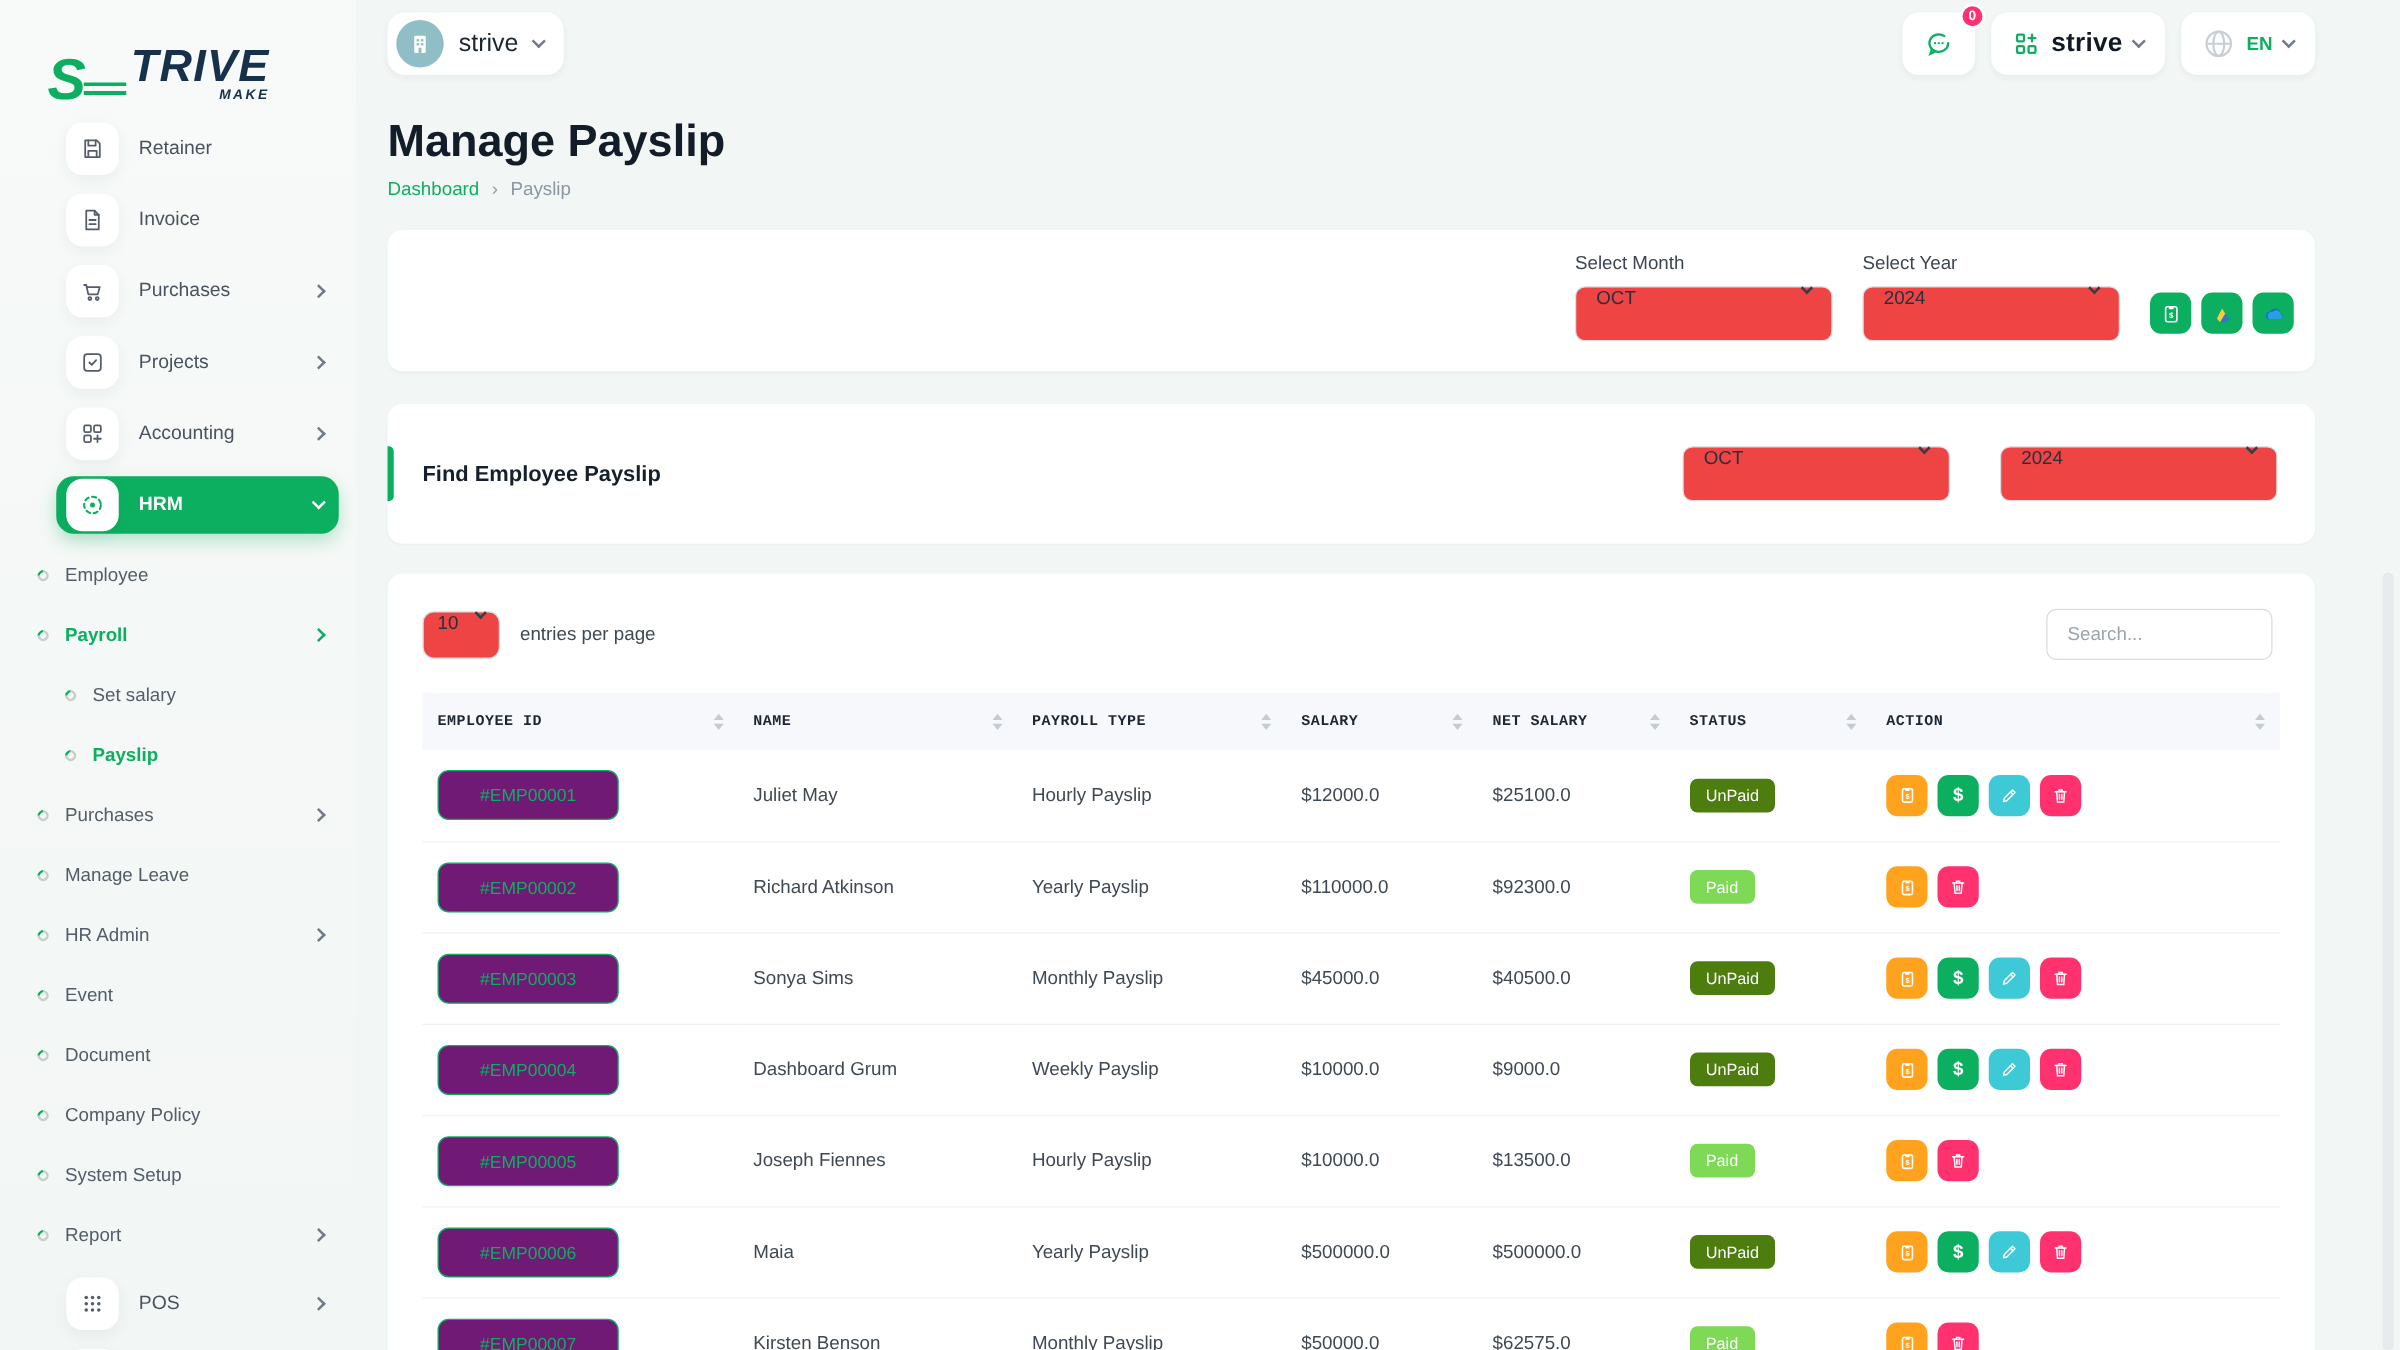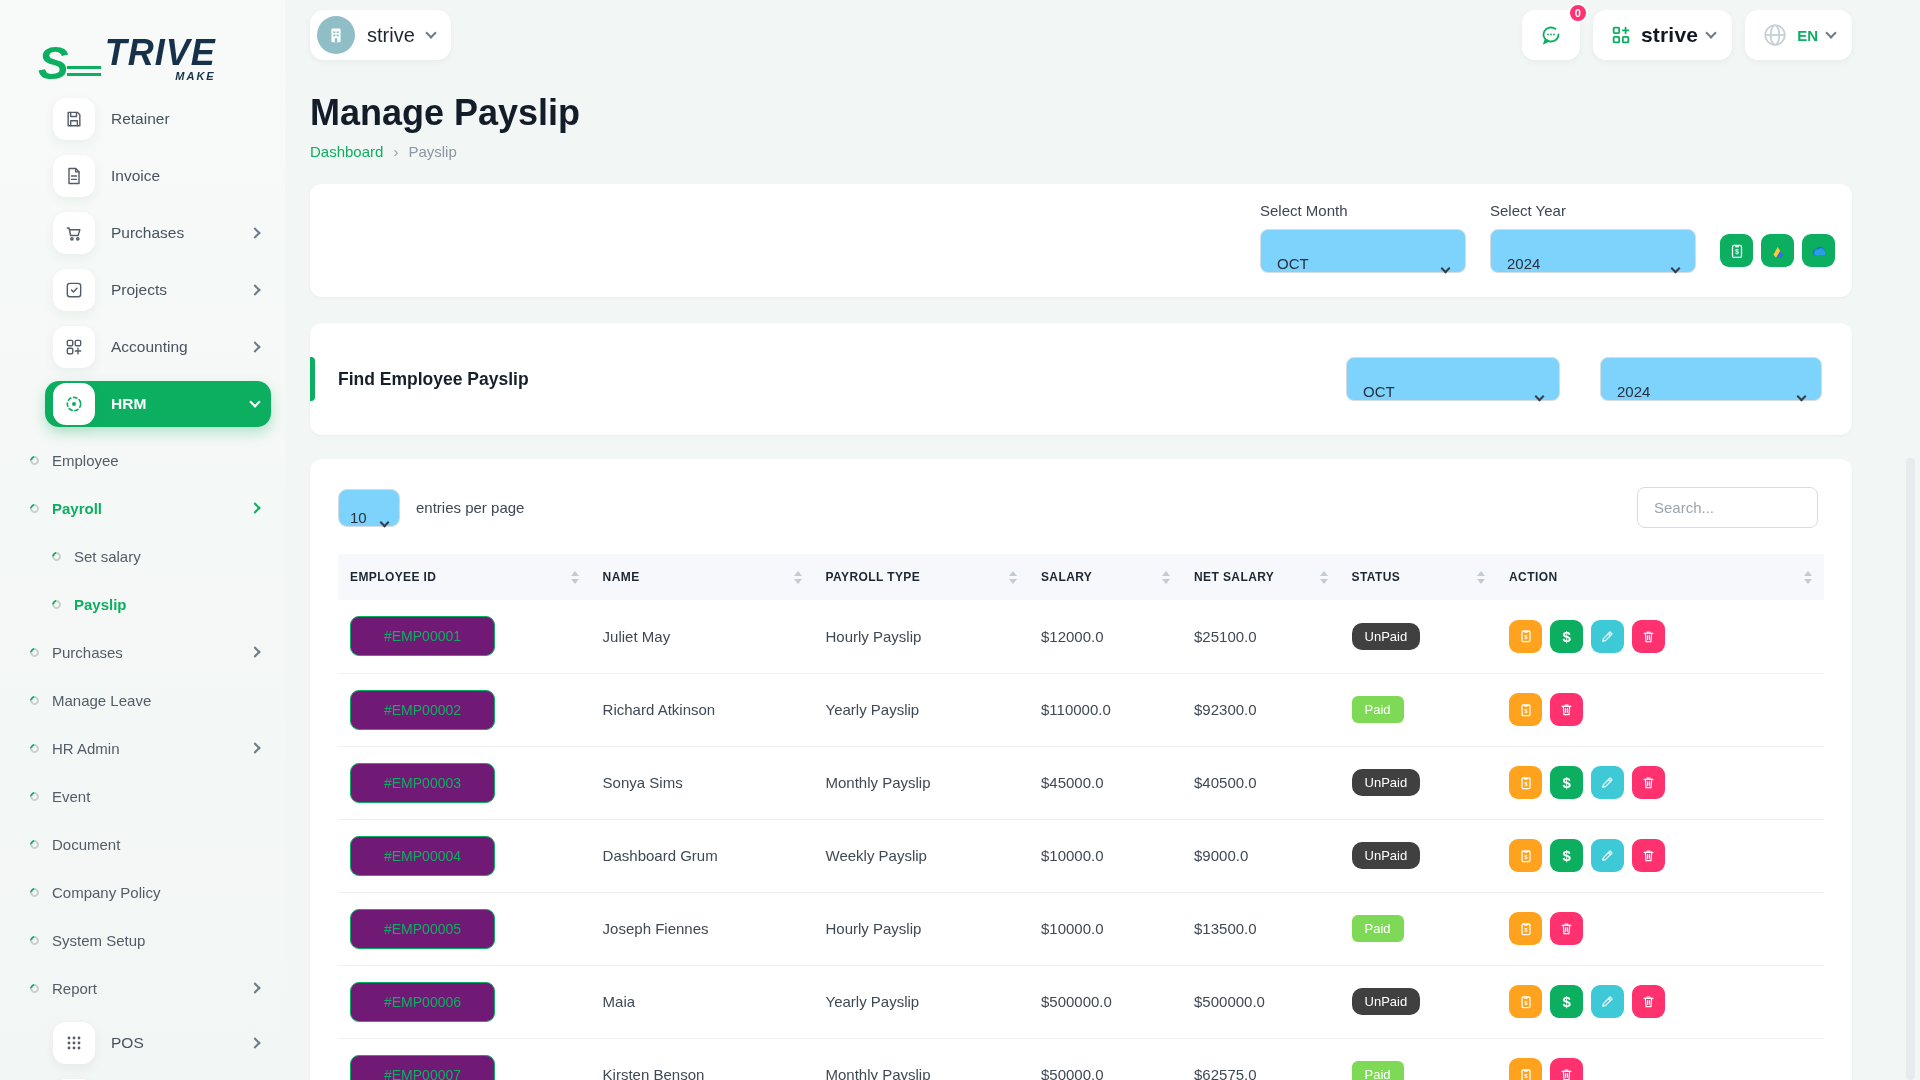--- a/index.html
+++ b/index.html
@@ -65,22 +65,22 @@
   .bc-home { color:#0caf60; cursor:pointer; }
   .bc-sep { color:#94a0ab; font-size:15px; }
   .bc-cur { color:#8b97a3; }
 
   
   .card { background:#fff; border-radius:12px; box-shadow:0 1px 3px rgba(25,40,35,.04); }
   .filter-card { margin-top:24px; height:113px; display:flex; align-items:flex-end;
     justify-content:flex-end; gap:24px; padding:0 17px 24px 28px; }
   .fgroup { display:flex; flex-direction:column; }
   .flabel { font-size:15px; color:#3c4653; margin-bottom:10px; }
-  .select { width:206px; height:44px; border:1px solid #d6dde2; border-radius:8px; background:#7dd3fc;
-    display:flex; align-items:flex-end; justify-content:space-between; padding:0 16px; font-size:15px;
+  .select { width:206px; height:44px; border:1px solid #d6dde2; border-radius:8px; background:#ef4444;
+    display:flex; align-items:flex-start; justify-content:space-between; padding:0 16px; font-size:15px;
     color:#273140; cursor:pointer; }
   .select .chev { border-color:#333e4a; width:7px; height:7px; transform:rotate(45deg); margin-top:-3px; }
   .btn-row { display:flex; gap:8px; margin-bottom:6px; }
   .sq-btn { width:33px; height:33px; border:none; border-radius:9px; background:#0caf60; display:flex;
     align-items:center; justify-content:center; cursor:pointer; }
 
   .find-card { margin-top:26px; height:112px; display:flex; align-items:center;
     justify-content:space-between; padding:0 30px 0 28px; position:relative; }
   .accent { position:absolute; left:0; top:50%; transform:translateY(-50%); width:5px; height:44px;
     background:#0caf60; border-radius:0 4px 4px 0; }
@@ -94,33 +94,33 @@
   .entries { display:flex; align-items:center; gap:16px; }
   .select.small { width:62px; height:38px; padding:0 11px; border-radius:9px; }
   .entries-label { font-size:15px; color:#3f4954; }
   .search-input { width:181px; height:41px; border:1px solid #d6dde2; border-radius:8px;
     padding:0 16px; font-size:15px; color:#273140; outline:none; margin-right:6px;
     font-family:inherit; background:#fff; }
   .search-input::placeholder { color:#9aa4ae; }
 
   table { width:100%; border-collapse:collapse; margin-top:26px; }
   thead tr { background:#f6f8fb; }
-  th { padding:0 12px; height:46px; text-align:right; }
+  th { padding:0 12px; height:46px; text-align:right;font-family:Liberation Mono, monospace; }
   .th-inner { display:flex; align-items:center; justify-content:space-between; }
   .th-label { font-size:12px; font-weight:700; color:#1d2733; letter-spacing:.4px; white-space:nowrap; }
   .sort { display:flex; flex-direction:column; gap:3px; margin-left:8px; }
   .s-up { width:0; height:0; border-left:4px solid transparent; border-right:4px solid transparent;
     border-bottom:5px solid #c3ccd4; }
   .s-dn { width:0; height:0; border-left:4px solid transparent; border-right:4px solid transparent;
     border-top:5px solid #c3ccd4; }
   td { height:73px; padding:0 12px; border-bottom:1px solid #eef1f3; font-size:15px; color:#3f4954; }
   .emp-pill { display:inline-block; border:1.5px solid #0caf60; color:#0caf60; font-size:14px;
     padding:11px 33px; border-radius:9px; cursor:pointer; background:#701a75; }
   .badge { display:inline-block; color:#fff; font-size:13px; padding:6px 13px; border-radius:6px; }
-  .badge-unpaid { background:#404040;border-radius:10px; }
+  .badge-unpaid { background:#4d7c0f; }
   .badge-paid { background:#7ed956; }
   .actions { display:flex; gap:8px; }
   .act { width:33px; height:33px; border:none; border-radius:9px; display:flex; align-items:center;
     justify-content:center; cursor:pointer; color:#fff; }
   .act-orange { background:#ffa21d; }
   .act-green { background:#0caf60; }
   .act-cyan { background:#3ec9d6; }
   .act-pink { background:#ff316f; }
   .dollar { color:#fff; font-size:15px; font-weight:700; }
 

